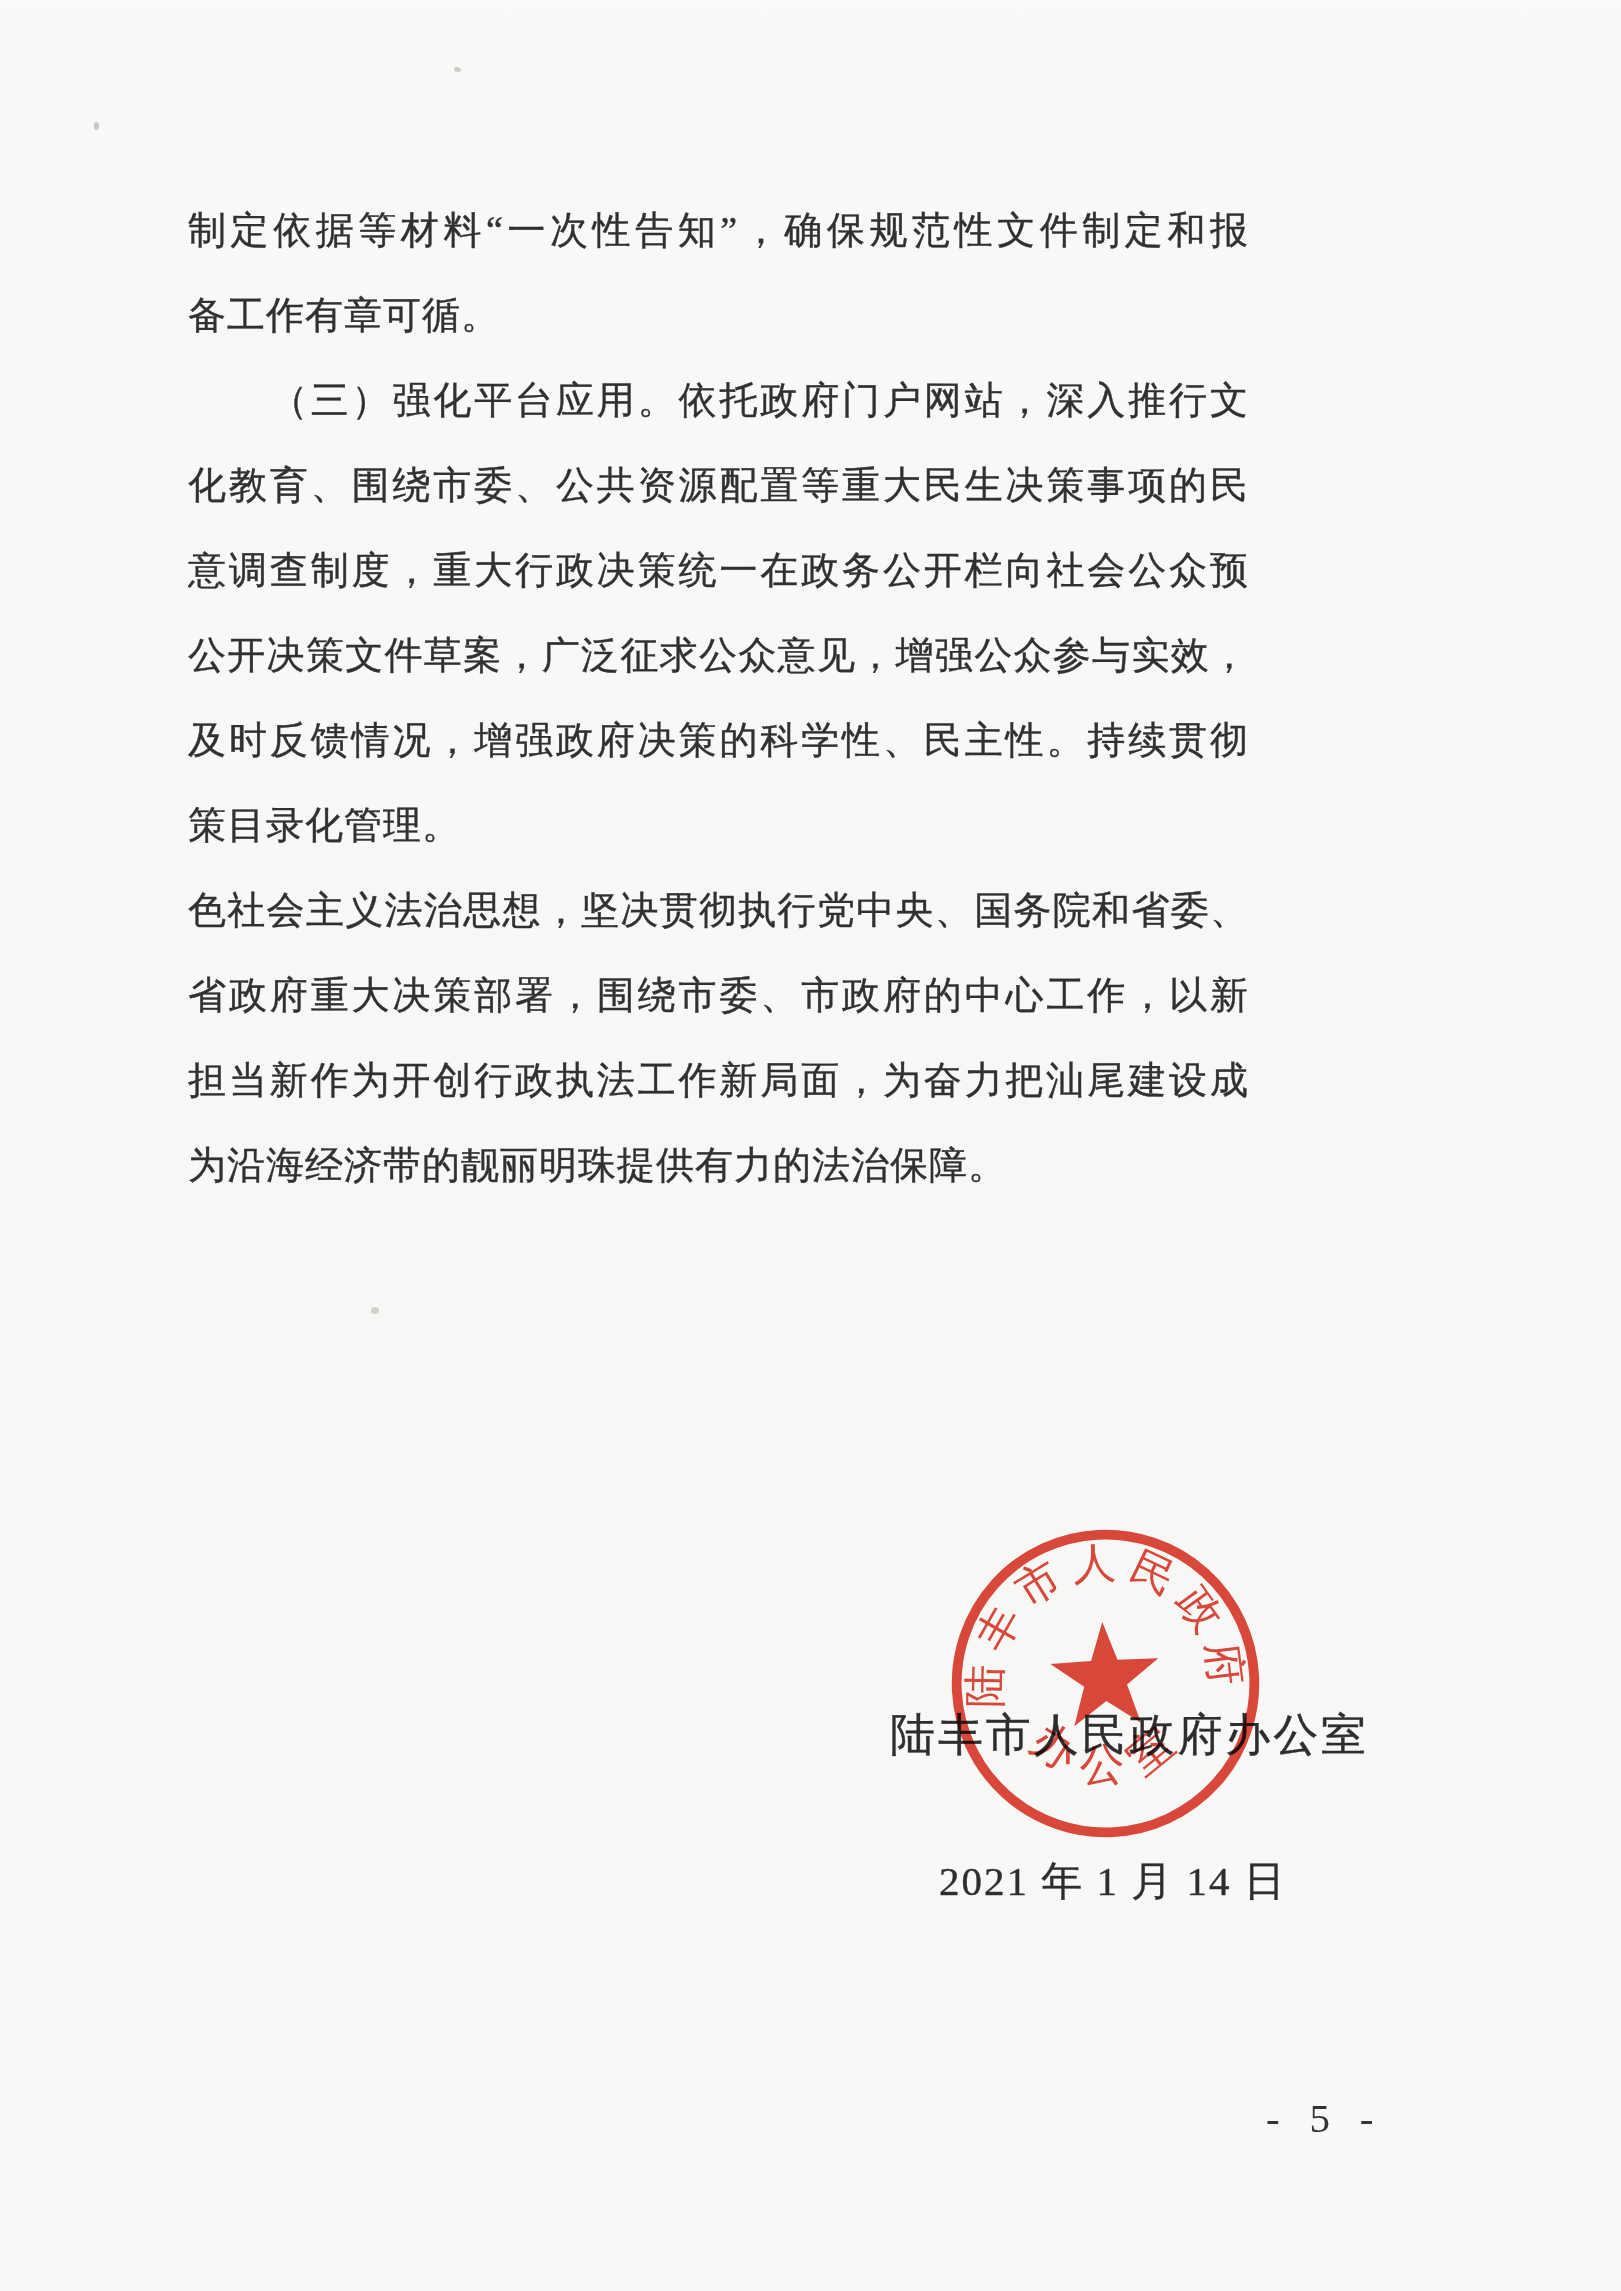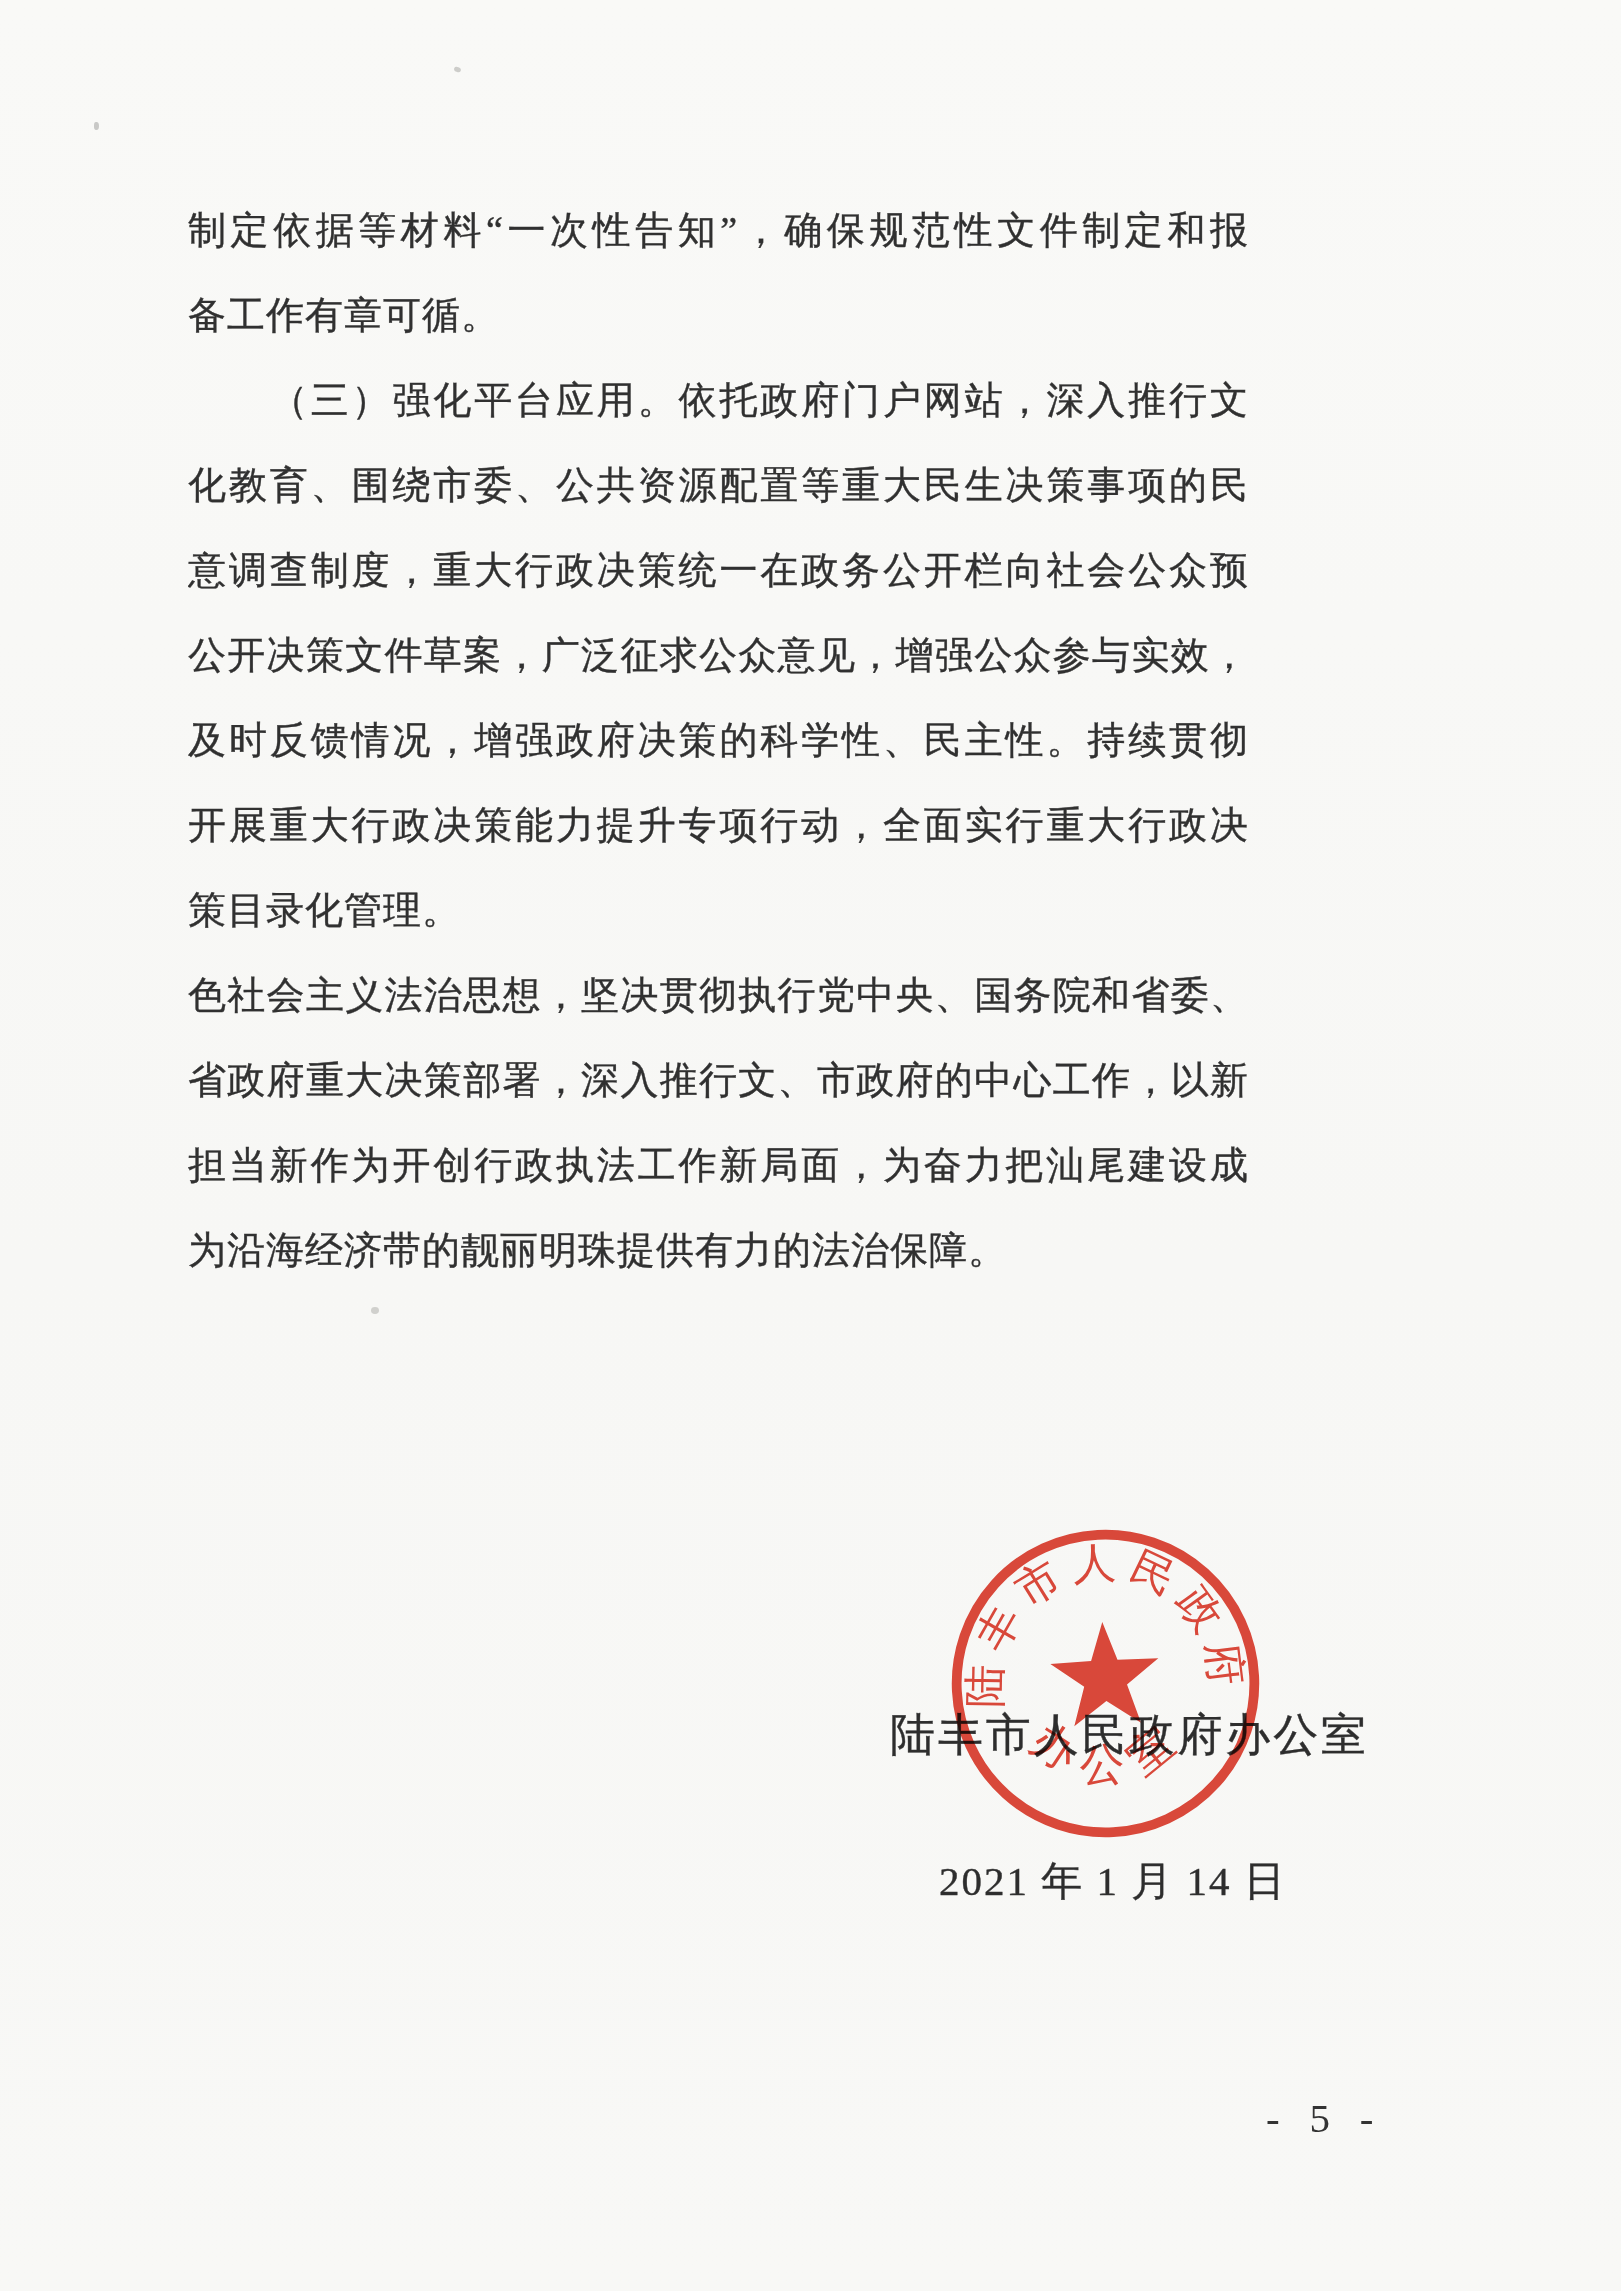--- a/index.html
+++ b/index.html
@@ -96,24 +96,23 @@
 <div class="page">
 
   <div class="text-block">
     <div class="line">制定依据等材料“一次性告知”，确保规范性文件制定和报</div>
     <div class="line short">备工作有章可循。</div>
     <div class="line">　　（三）强化平台应用。依托政府门户网站，深入推行文</div>
     <div class="line">化教育、围绕市委、公共资源配置等重大民生决策事项的民</div>
     <div class="line">意调查制度，重大行政决策统一在政务公开栏向社会公众预</div>
     <div class="line">公开决策文件草案，广泛征求公众意见，增强公众参与实效，</div>
     <div class="line">及时反馈情况，增强政府决策的科学性、民主性。持续贯彻</div>
-    <div class="line">开展重大行政决策能力提升专项行动，全面实行重大行政决</div>
     <div class="line short">策目录化管理。</div>
     <div class="line">色社会主义法治思想，坚决贯彻执行党中央、国务院和省委、</div>
-    <div class="line">省政府重大决策部署，深入推行文、市政府的中心工作，以新</div>
+    <div class="line">省政府重大决策部署，围绕市委、市政府的中心工作，以新</div>
     <div class="line">担当新作为开创行政执法工作新局面，为奋力把汕尾建设成</div>
     <div class="line short">为沿海经济带的靓丽明珠提供有力的法治保障。</div>
   </div>
 
   <div class="signature-block">
     <div class="sig-office">陆丰市人民政府办公室</div>
     <div class="sig-date">2021 年 1 月 14 日</div>
   </div>
 
   <svg class="seal" viewBox="0 0 336 336">

